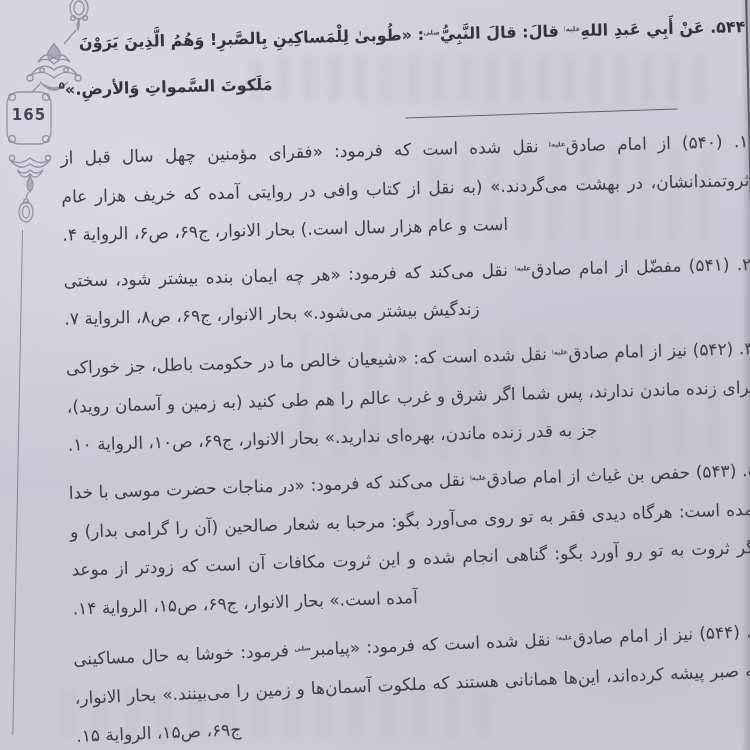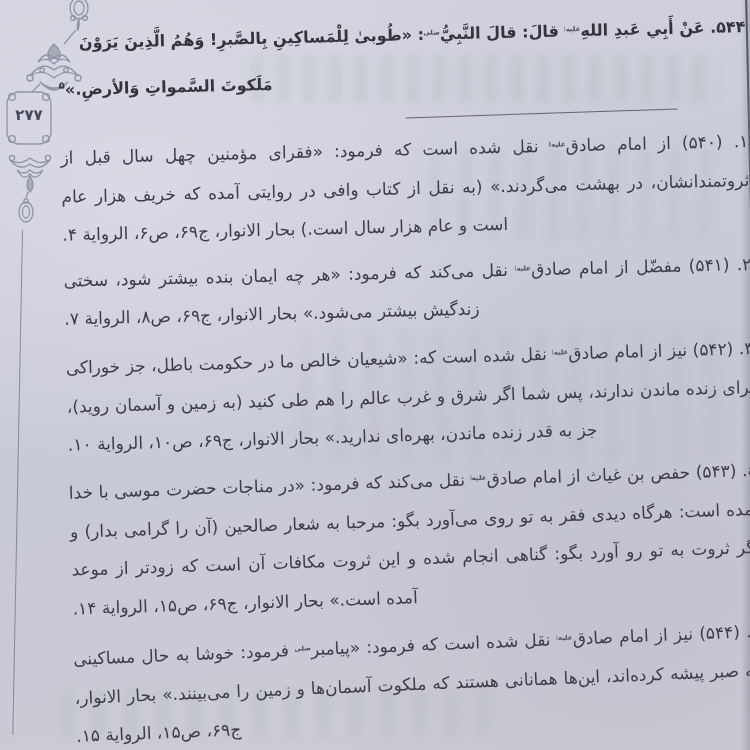--- a/index.html
+++ b/index.html
@@ -109,21 +109,21 @@
         </g>
         <line x1="28" y1="192" x2="26" y2="198"></line>
 
         <g transform="translate(26,212)">
           <ellipse cx="0" cy="0" rx="7" ry="10"></ellipse>
           <ellipse cx="0" cy="0" rx="3.5" ry="6"></ellipse>
           <circle cx="0" cy="-11" r="2.2"></circle>
         </g>
       </g>
     </svg>
-    <div class="pagenum">۲۷۷</div>
+    <div class="pagenum">165</div>
   </div>
   <div class="margin-rule"></div>
 
   <div class="content">
 
     <div class="hadith">
       <div class="h-line1 fitline" style="transform: scaleX(1);"><span>۵۴۴. عَنْ أَبِي عَبدِ اللهِ</span><span class="honorific">علیه‌السلام</span><span> قالَ: قالَ النَّبِيُّ</span><span class="honorific">صلی‌الله‌علیه‌وآله</span><span>: «طُوبیٰ لِلْمَساكِينِ بِالصَّبرِ! وَهُمُ الَّذِينَ يَرَوْنَ</span></div>
       <div class="h-line2"><span>مَلَكوتَ السَّمواتِ وَالأرضِ.»</span><sup>۵</sup></div>
     </div>
 

